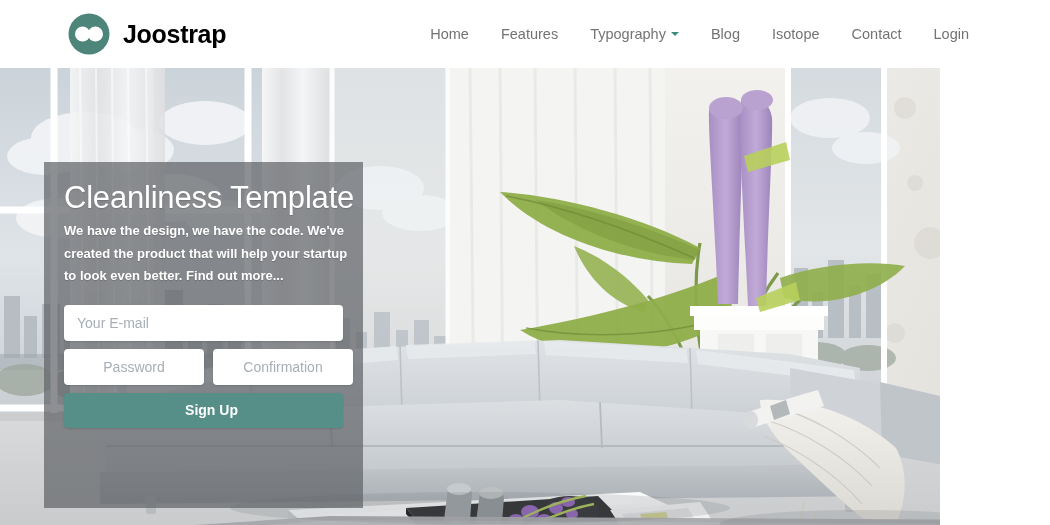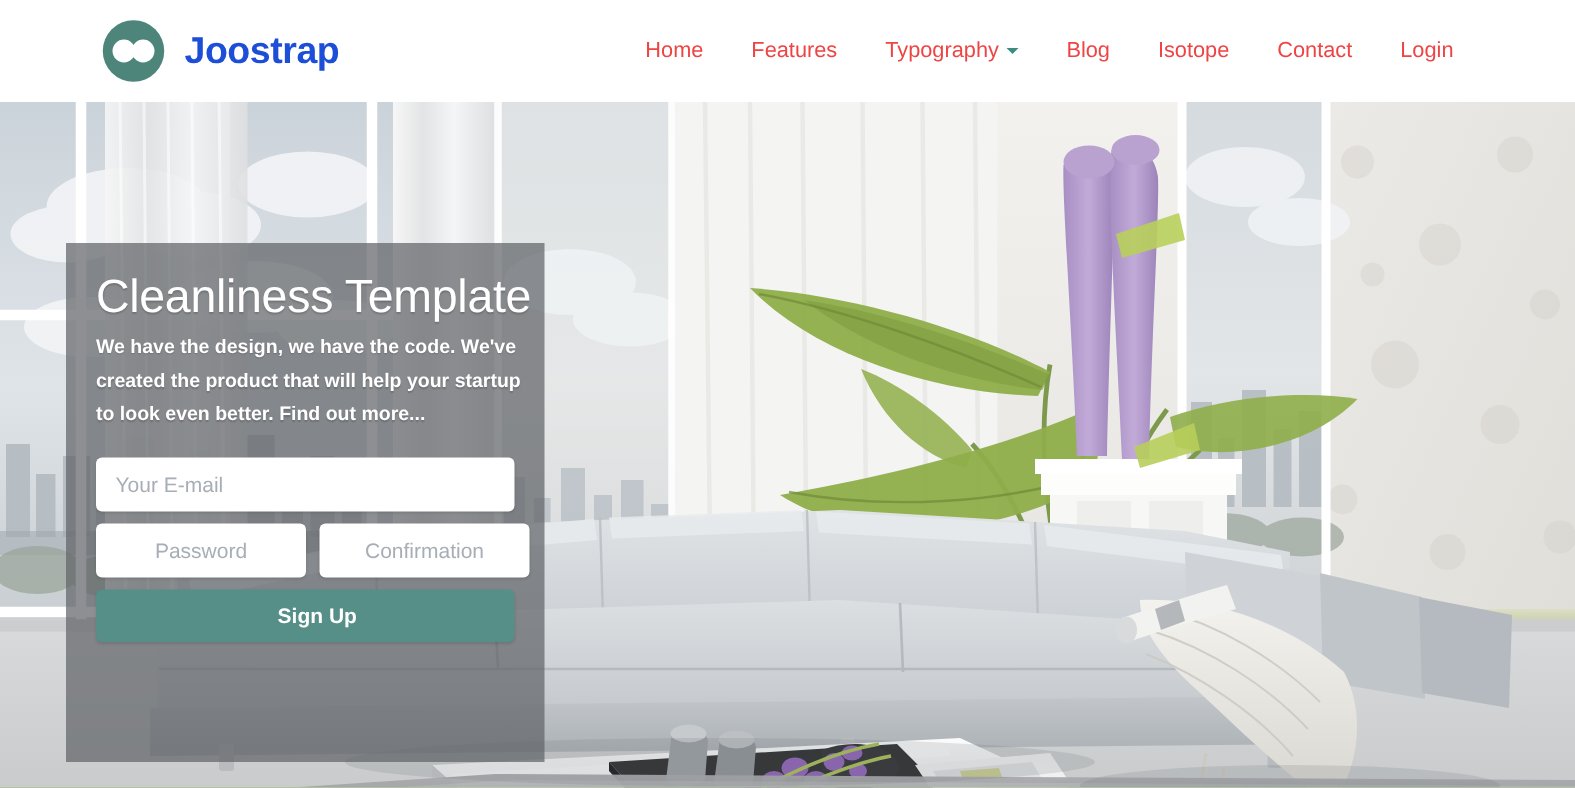--- a/index.html
+++ b/index.html
@@ -21,51 +21,51 @@
   }
   #brand {
     display: flex; align-items: center;
     margin-left: 68px; text-decoration: none;
     cursor: pointer;
   }
   #logo-mark { width: 42px; height: 42px; display: block; }
   #brand-name {
     margin-left: 13px;
     font-size: 25px; font-weight: bold;
-    color: #1d4ed8; letter-spacing: -0.3px;
+    color: #000000; letter-spacing: -0.3px;
     white-space: nowrap;
   }
   #nav {
     margin-left: auto; margin-right: 65px;
     display: flex; align-items: center;
   }
   .nav-item {
     font-size: 14.5px;
-    color: #ef4444;
+    color: #737373;
     text-decoration: none;
     padding: 0 16px;
     cursor: pointer;
     white-space: nowrap;
     display: inline-flex; align-items: center;
   }
   .caret {
     display: inline-block;
     width: 0; height: 0;
     margin-left: 5px;
     border-left: 4px solid transparent;
     border-right: 4px solid transparent;
     border-top: 4px solid #3c8c7f;
   }
 
   
   #hero {
     position: absolute; top: 68px; left: 0;
-    width: 1050px; height: 457px;
+    width: 940px; height: 457px;
     overflow: hidden;
-    background: #4d7c0f;
+    background: #1d4ed8;
   }
   #hero-scene { position: absolute; top: 0; left: 0; width: 1050px; height: 457px; display: block; }
 
   
   #hero-panel {
     position: absolute;
     left: 44px; top: 94px;
     width: 319px; height: 346px;
     background: rgba(97,100,104,0.72);
     z-index: 20;

